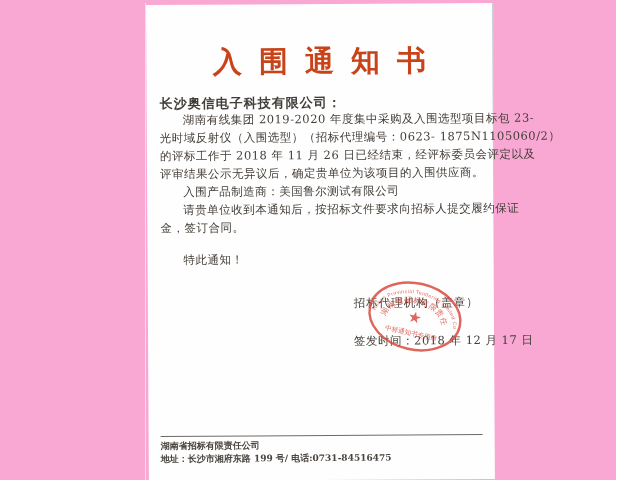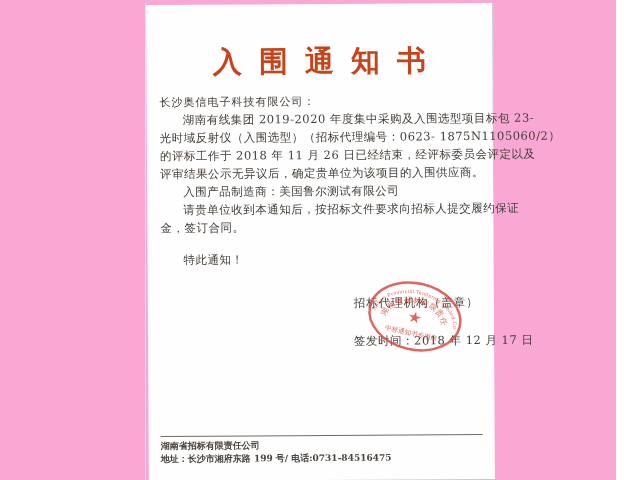--- a/index.html
+++ b/index.html
@@ -18,21 +18,21 @@
     background:#fefefe;transform:rotate(-0.35deg);transform-origin:50% 0;
   }
   .doc-title{
     position:absolute;left:0;width:100%;top:38px;
     text-align:center;font-size:29px;font-weight:bold;
     color:#c9431a;letter-spacing:17px;text-indent:17px;
     white-space:nowrap;
   }
   .recipient{
     position:absolute;left:13px;top:90px;
-    font-size:11px;font-weight:normal;letter-spacing:1px;
+    font-size:13px;font-weight:bold;letter-spacing:1px;
   }
   .body-text{
     position:absolute;left:13px;top:106px;width:322px;
     font-size:11.5px;line-height:18px;letter-spacing:0.5px;
   }
   .line{white-space:nowrap;}
   .indent{text-indent:2em;}
   .closing{margin-top:14px;}
   .sig-block{position:absolute;left:206px;top:292px;font-size:11.5px;}
   .sig-label{white-space:nowrap;letter-spacing:1px;}

